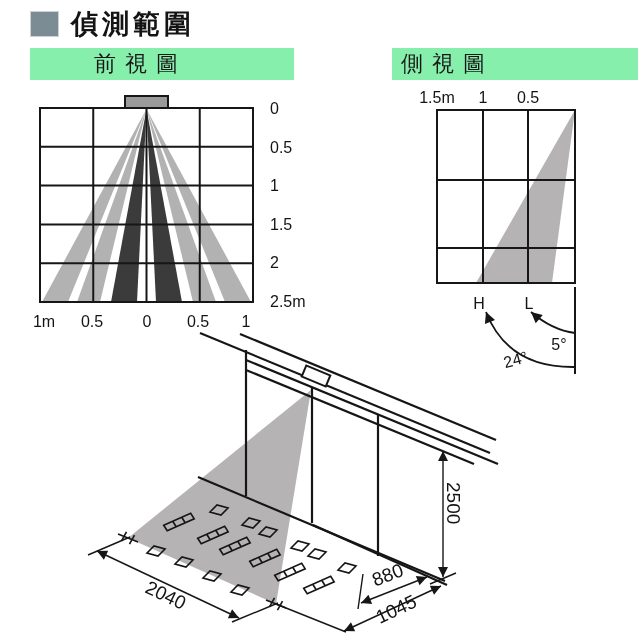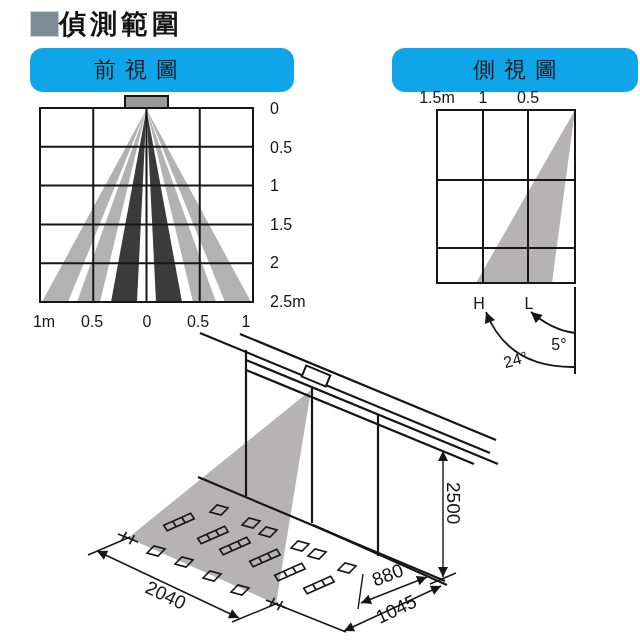--- a/index.html
+++ b/index.html
@@ -7,40 +7,40 @@
   .page {
     position: relative;
     width: 640px; height: 640px;
     background: #ffffff;
     font-family: "Liberation Sans", sans-serif;
     color: #111;
     overflow: hidden;
   }
   .title-row {
     position: absolute; left: 30px; top: 6px;
-    display: flex; align-items: center; 
+    display: flex; align-items: center; gap: 12px;
   }
   .title-square {
     width: 29px; height: 26px;
     background: #7b8c94;
     border: 1px solid #c9d2d6;
   }
   .title-text {
     font-family: "DejaVu Serif", "Liberation Serif", serif;
     font-size: 27px; font-weight: bold; letter-spacing: 4px; color: #141414;
   }
   .banner {
-    position: absolute; top: 48px; height: 44px;
-    background: #0ea5e9;
+    position: absolute; top: 48px; height: 32px;
+    background: #86efac;
     display: flex; align-items: center;
     font-family: "DejaVu Serif", "Liberation Serif", serif;
-    font-size: 22px; letter-spacing: 9px; color: #161616; border-radius: 13px;
+    font-size: 22px; letter-spacing: 9px; color: #161616;
   }
   .banner.front { left: 30px; width: 264px; padding-left: 64px; }
-  .banner.side  { left: 392px; width: 246px; justify-content: center; padding-left: 9px; }
+  .banner.side  { left: 392px; width: 246px; padding-left: 9px; }
   svg { position: absolute; }
   svg text {
     font-family: "Liberation Sans", sans-serif;
     fill: #141414;
   }
   .axis-label { font-size: 16px; }
   .dim-label  { font-size: 19px; }
   .unit-row {
     position: absolute; left: 468px; top: 572px;
     display: flex; align-items: baseline; gap: 6px;

